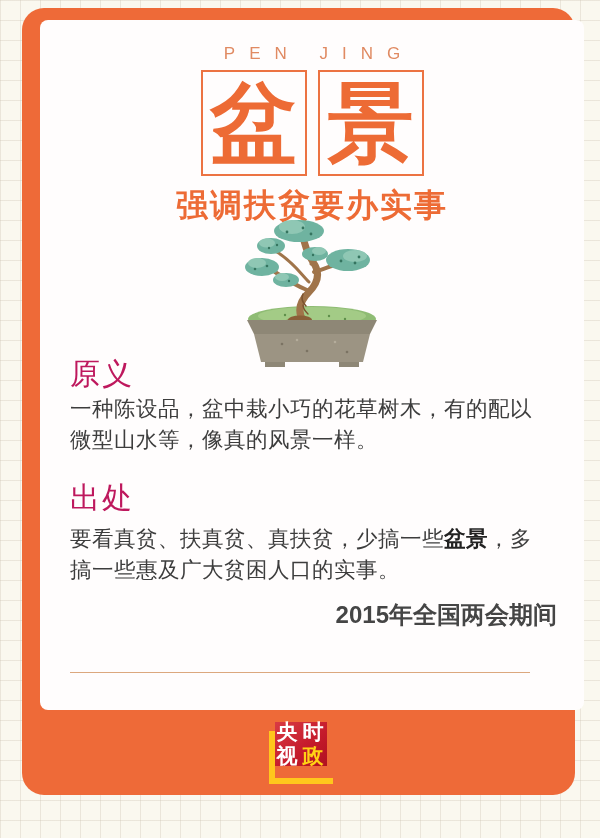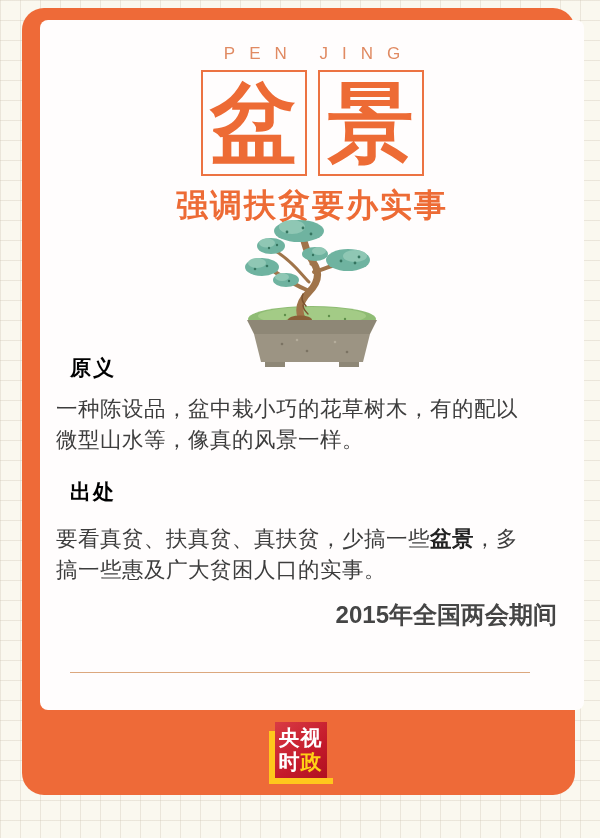--- a/index.html
+++ b/index.html
@@ -38,26 +38,26 @@
   }
   .subtitle{
     position:absolute;top:164px;left:0;width:100%;text-align:center;
     font-size:32px;font-weight:800;color:#ED6B35;letter-spacing:2px;
   }
   .bonsai{
     position:absolute;top:196px;left:50%;transform:translateX(-50%);
   }
   .sec-h{
     position:absolute;left:30px;margin:0;
-    font-size:21px;font-weight:700;color:#000000;letter-spacing:2px;
+    font-size:30px;font-weight:400;color:#be185d;letter-spacing:2px;
   }
   .sec-h.h1{top:334px;}
   .sec-h.h2{top:458px;text-align:center;}
   .body-p{
-    position:absolute;left:16px;width:464px;margin:0;
+    position:absolute;left:30px;width:464px;margin:0;
     font-size:21.5px;line-height:31px;color:#3D3D3D;letter-spacing:0.5px;
   }
   .body-p b{font-weight:700;color:#222;}
   .p1{top:374px;}
   .p2{top:504px;}
   .attribution{
     position:absolute;top:580px;right:27px;width:470px;
     text-align:right;font-size:24px;line-height:30px;color:#454545;font-weight:bold;
   }
   .divider{
@@ -68,23 +68,23 @@
     position:absolute;left:50%;top:714px;width:52px;height:56px;
     margin-left:-24px;
   }
   .logo-l-vert{
     position:absolute;left:-6px;top:9px;width:6px;height:53px;background:#FFC71C;
   }
   .logo-l-horiz{
     position:absolute;left:-6px;top:56px;width:64px;height:6px;background:#FFC71C;
   }
   .logo-square{
-    position:absolute;left:0;top:0;width:52px;height:56px;
+    position:absolute;left:0;top:0;width:52px;height:44px;
     background:linear-gradient(140deg,#D93B44 0%,#C41A2B 60%,#B01020 100%);
-    display:flex;flex-direction:column;align-items:center;justify-content:center;
+    display:flex;flex-direction:row;align-items:center;justify-content:center;text-align:center;
   }
   .logo-square div{
     font-size:21px;font-weight:800;color:#FFFFFF;line-height:24px;letter-spacing:1px;
   }
   .logo-gold{color:#FFD215;}
 </style>
 </head>
 <body>
 
 <div class="card">

